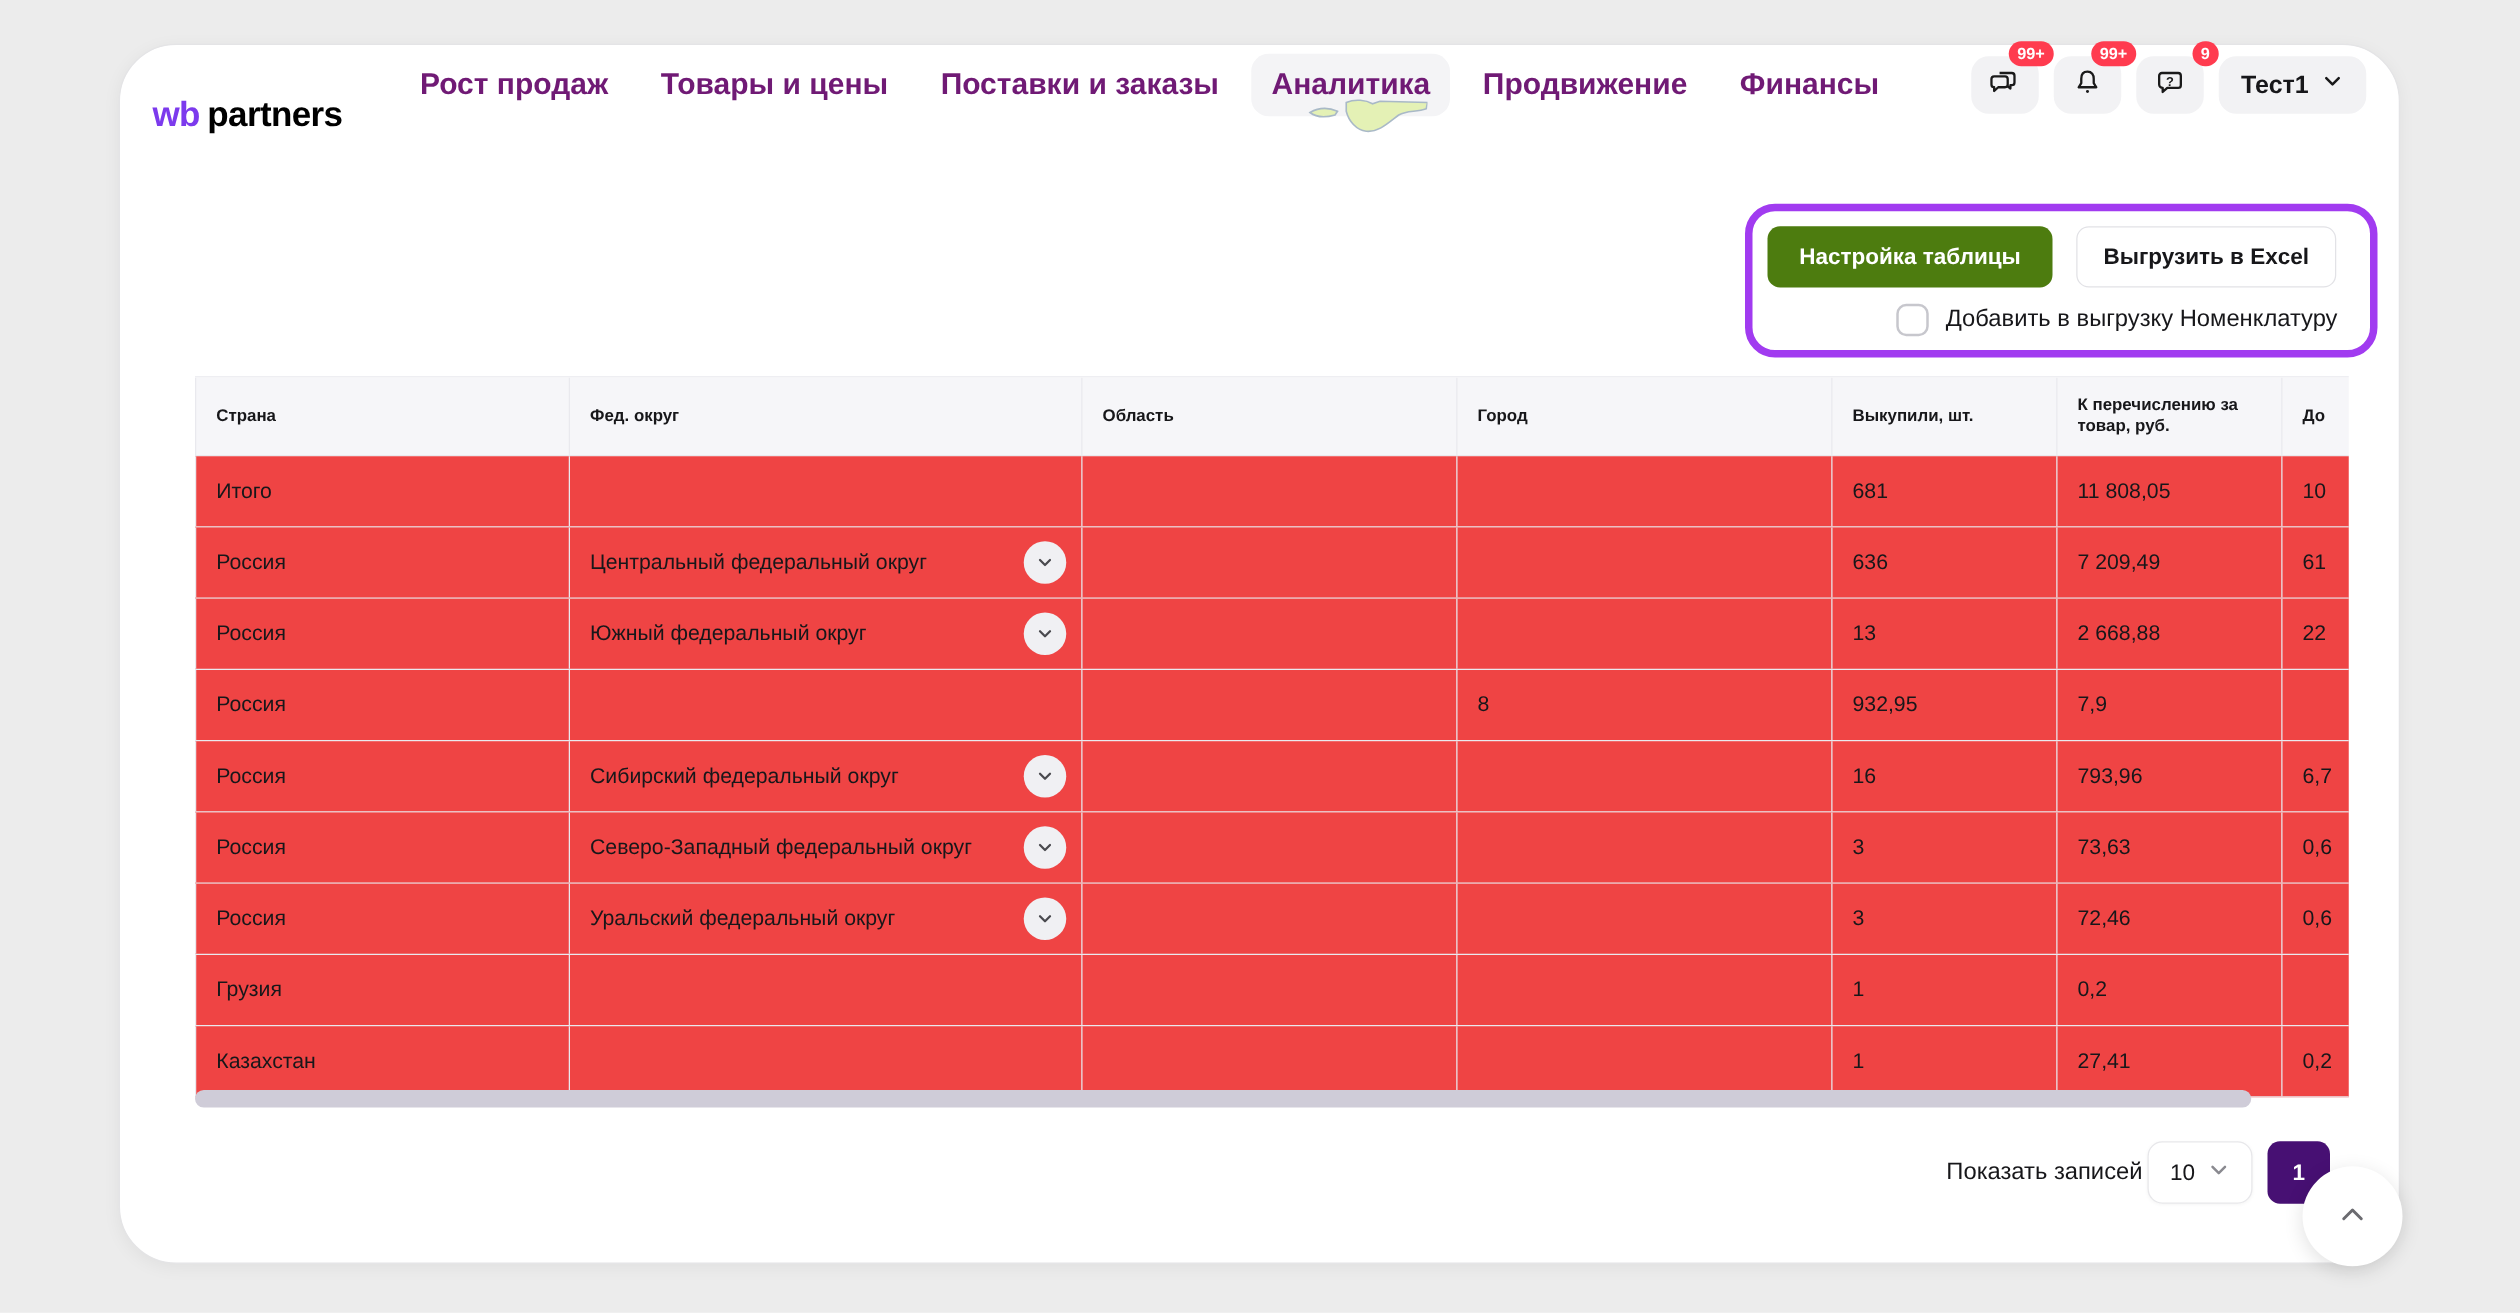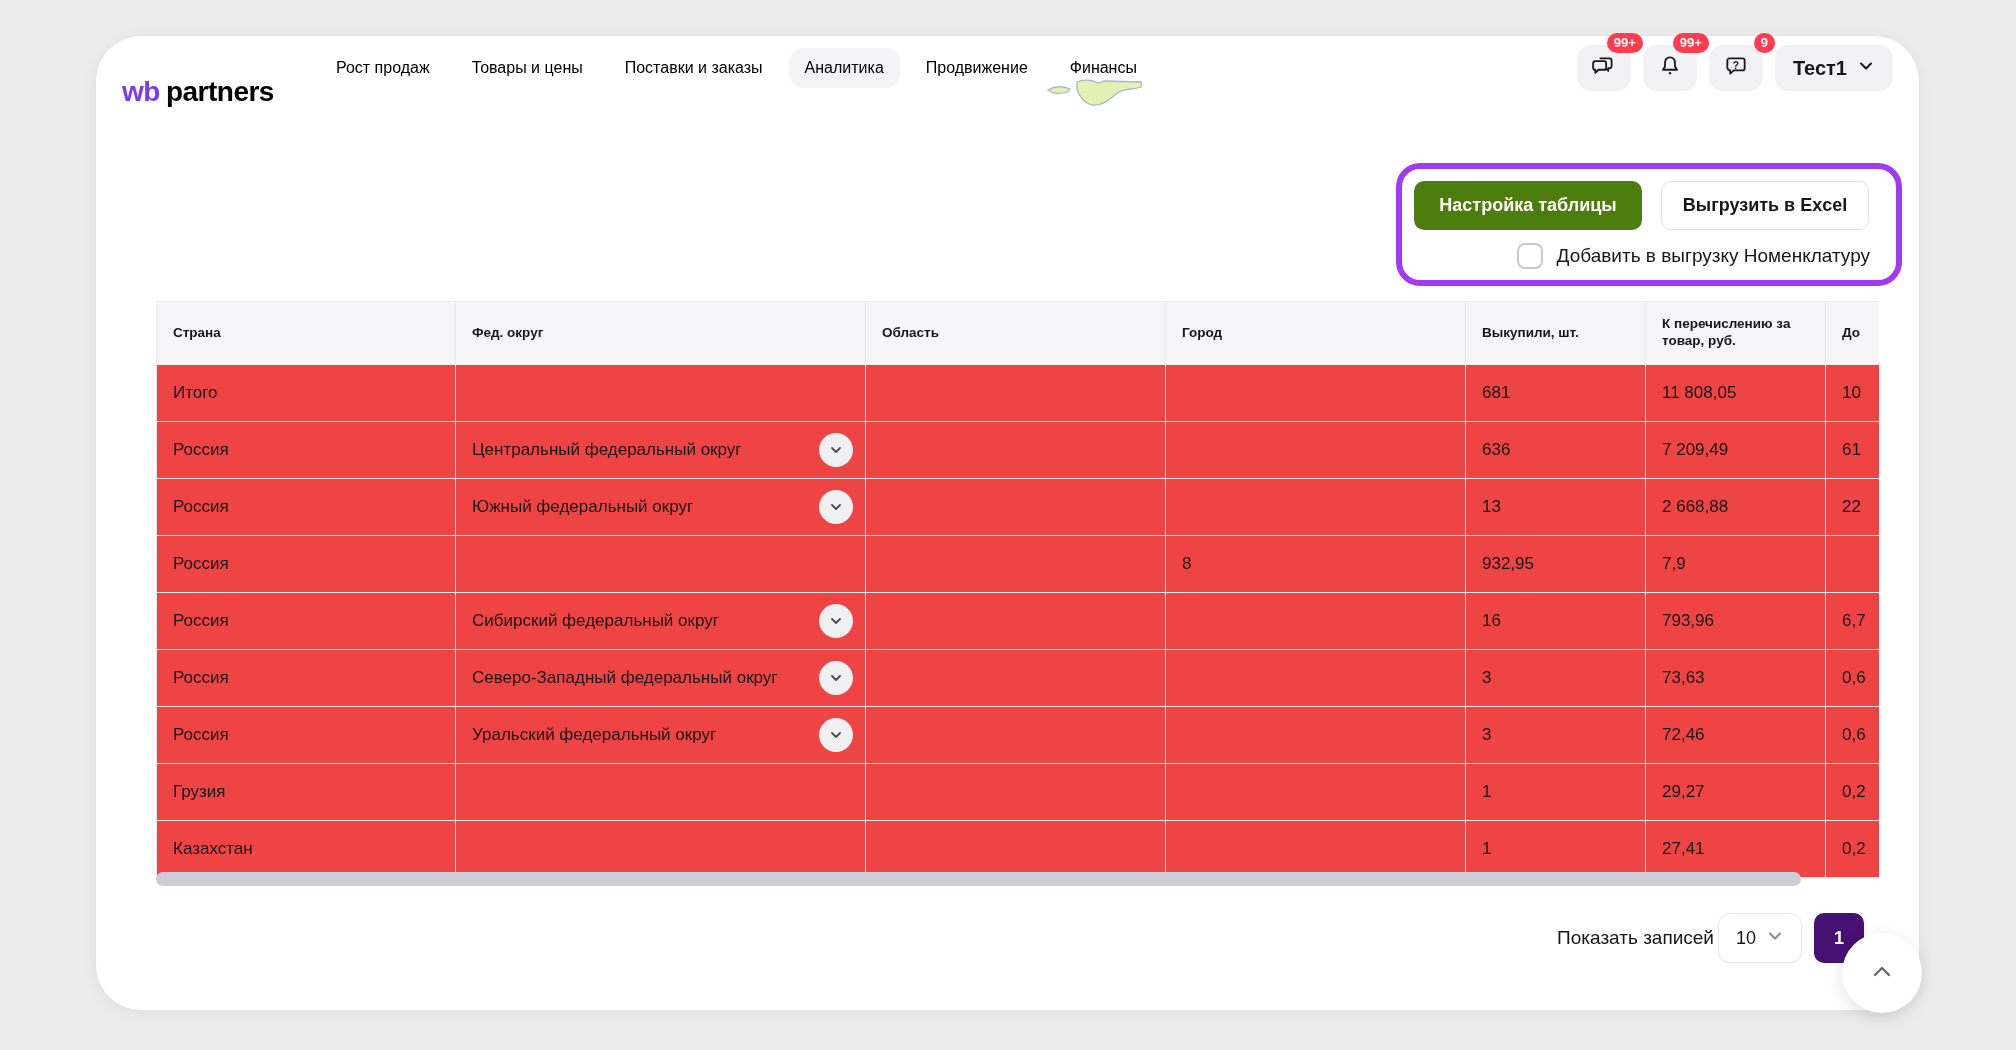--- a/index.html
+++ b/index.html
@@ -11,21 +11,21 @@
     box-shadow:0 3px 14px rgba(0,0,0,0.05); }
 
   
   .nav-row { position:absolute; left:0; right:0; top:0; height:64px;
     display:flex; align-items:center; padding:0 26px; }
   .logo { display:flex; align-items:baseline; gap:6px; font-size:28px; font-weight:700;
     letter-spacing:-0.5px; margin-right:46px;margin-top:48px; }
   .logo .wb { color:#7c3aed; }
   .logo .partners { color:#000; }
   .nav-items { display:flex; align-items:center; gap:10px; }
-  .nav-item { font-size:16px; font-weight:400; color:#000000; padding:11px 16px;
+  .nav-item { font-size:24px; font-weight:700; color:#701a75; padding:11px 16px;
     border-radius:14px; white-space:nowrap; cursor:pointer; }
   .nav-item.active { background:#f4f4f6; }
   .nav-right { margin-left:auto; display:flex; align-items:center; gap:12px; }
   .icon-btn { position:relative; width:54px; height:46px; background:#f2f2f4;
     border-radius:14px; display:flex; align-items:center; justify-content:center; cursor:pointer; }
   .badge { position:absolute; top:-12px; right:-12px; background:#ff3b4f; color:#fff;
     font-size:13px; font-weight:700; border-radius:999px; padding:2px 7px; line-height:16px; }
   .account-btn { height:46px; background:#f2f2f4; border-radius:14px; display:flex;
     align-items:center; gap:10px; padding:0 18px; font-size:20px; font-weight:700; cursor:pointer; }
 
@@ -268,21 +268,20 @@
       <div class="t-cell">72,46</div>
       <div class="t-cell">0,6</div>
     </div>
 
     <div class="t-row">
       <div class="t-cell">Грузия</div>
       <div class="t-cell"></div>
       <div class="t-cell"></div>
       <div class="t-cell"></div>
       <div class="t-cell">1</div>
-      <div class="t-cell">29,27</div>
       <div class="t-cell">0,2</div>
     </div>
 
     <div class="t-row">
       <div class="t-cell">Казахстан</div>
       <div class="t-cell"></div>
       <div class="t-cell"></div>
       <div class="t-cell"></div>
       <div class="t-cell">1</div>
       <div class="t-cell">27,41</div>

